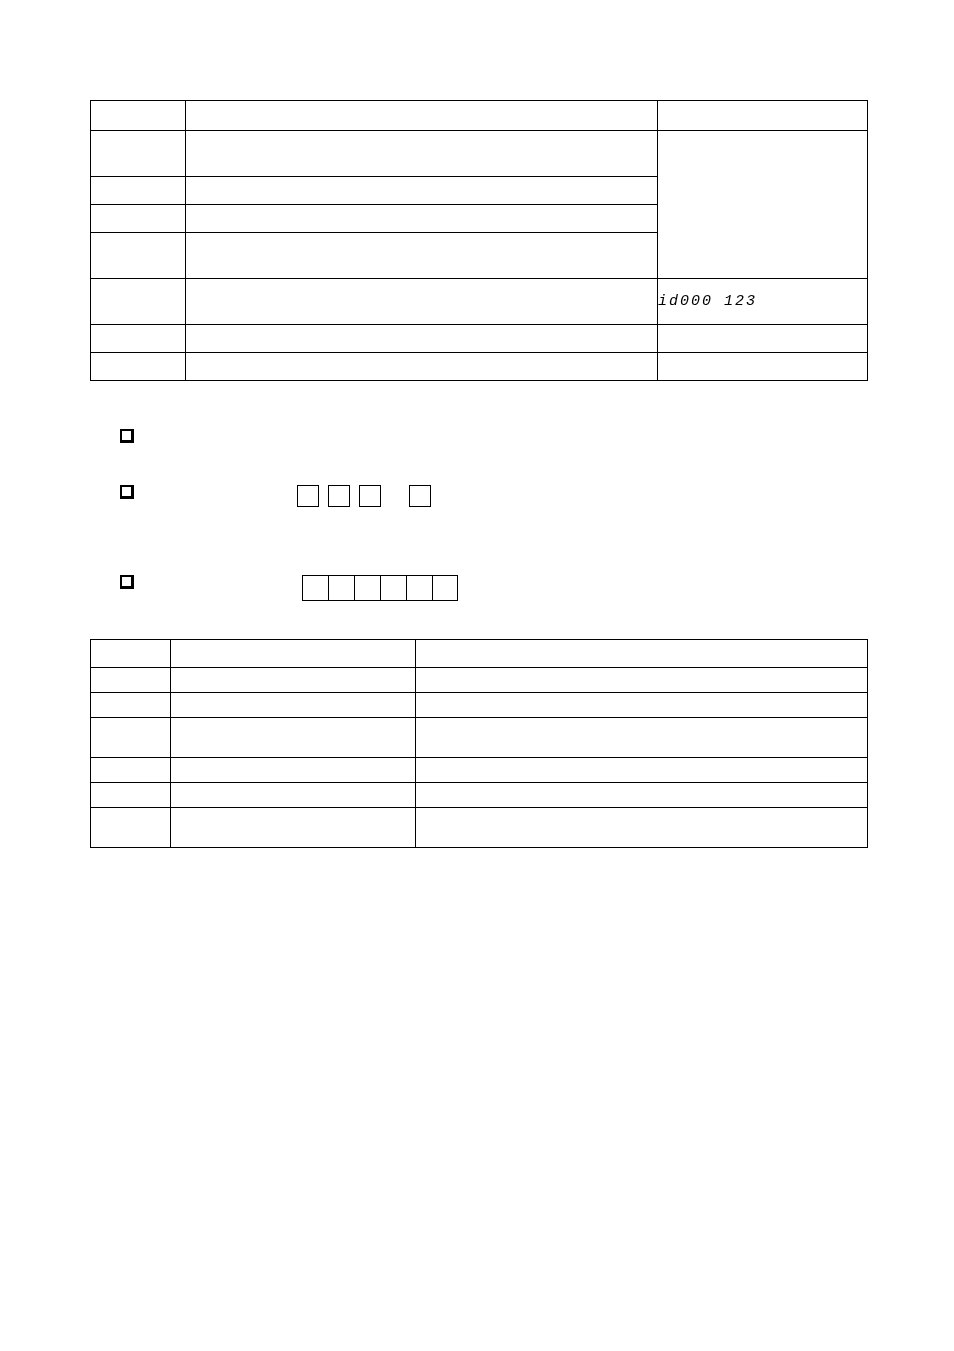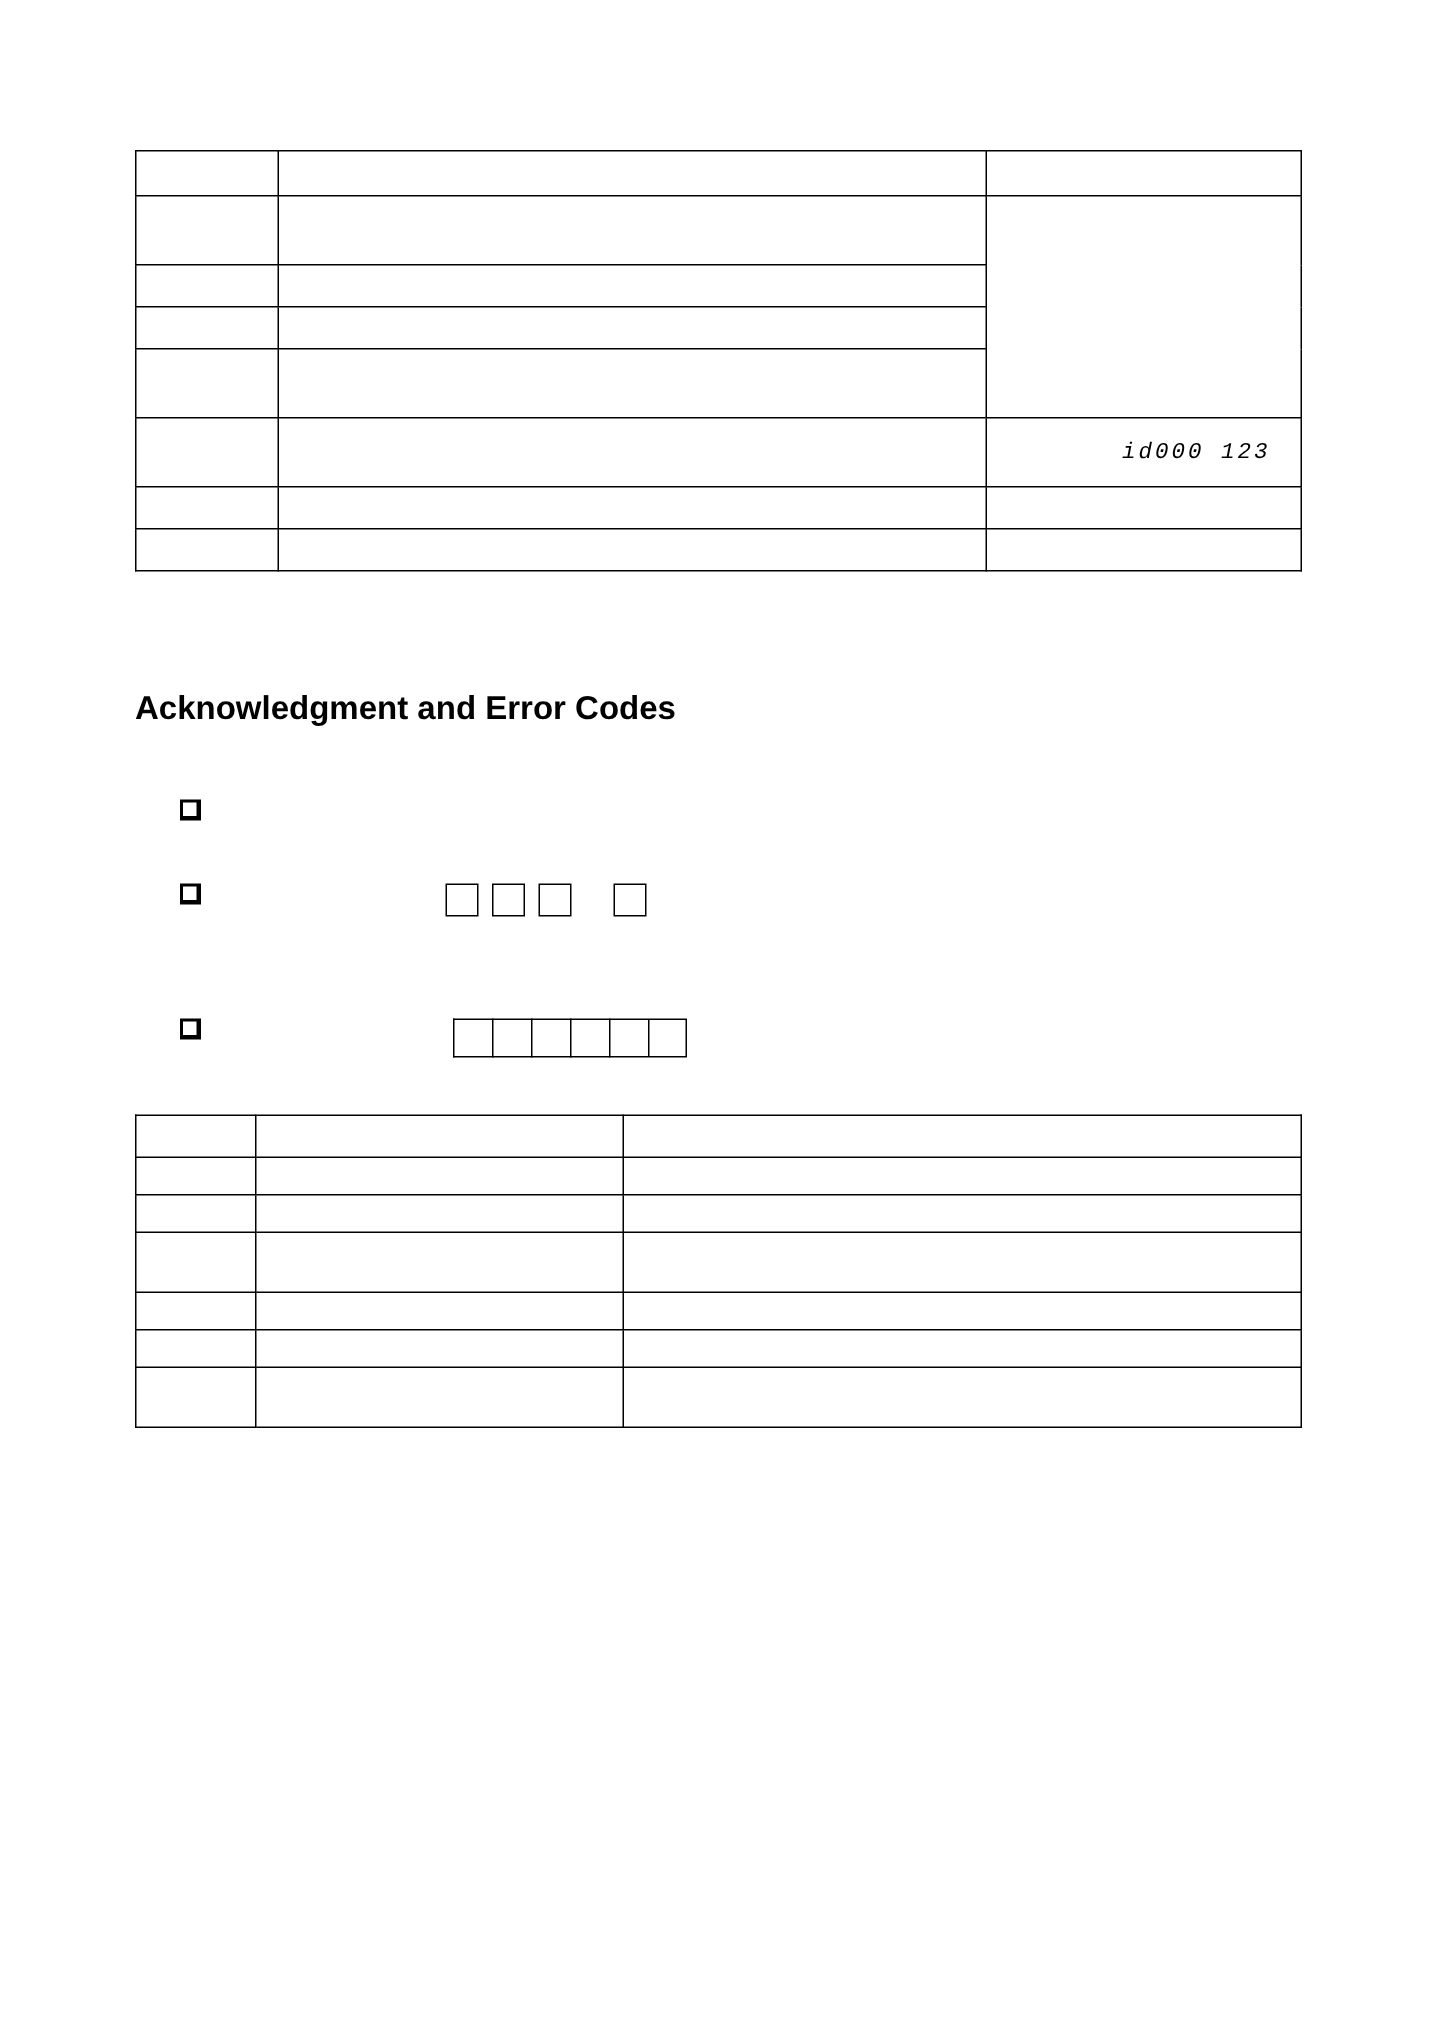--- a/index.html
+++ b/index.html
@@ -29,21 +29,21 @@
     vertical-align: middle;
   }
   .top-table .c1 { width: 95px; }
   .top-table .c2 { width: auto; }
   .top-table .c3 { width: 210px; }
   .seven-seg {
     font-family: "Courier New", monospace;
     font-style: italic;
     font-size: 15px;
     letter-spacing: 2px;
-    text-align: right;
+    text-align: left;
     padding-right: 20px;
   }
   
   .heading {
     margin-top: 78px;
     font-size: 22px;
     font-weight: bold;
   }
   
   .check-row {
@@ -133,21 +133,20 @@
       <td class="c3"></td>
     </tr>
     <tr style="height:25px">
       <td class="c1"></td>
       <td class="c2"></td>
       <td class="c3"></td>
     </tr>
   </tbody>
     </table>
 
-  <h2 class="heading">Acknowledgment and Error Codes</h2>
 
   <div class="check-row">
     <div class="check-box"></div>
   </div>
 
   <div class="check-row">
     <div class="check-box"></div>
     <div class="boxstrip" style="margin-left:163px">
       <div class="bx"></div>
       <div class="bx"></div>

